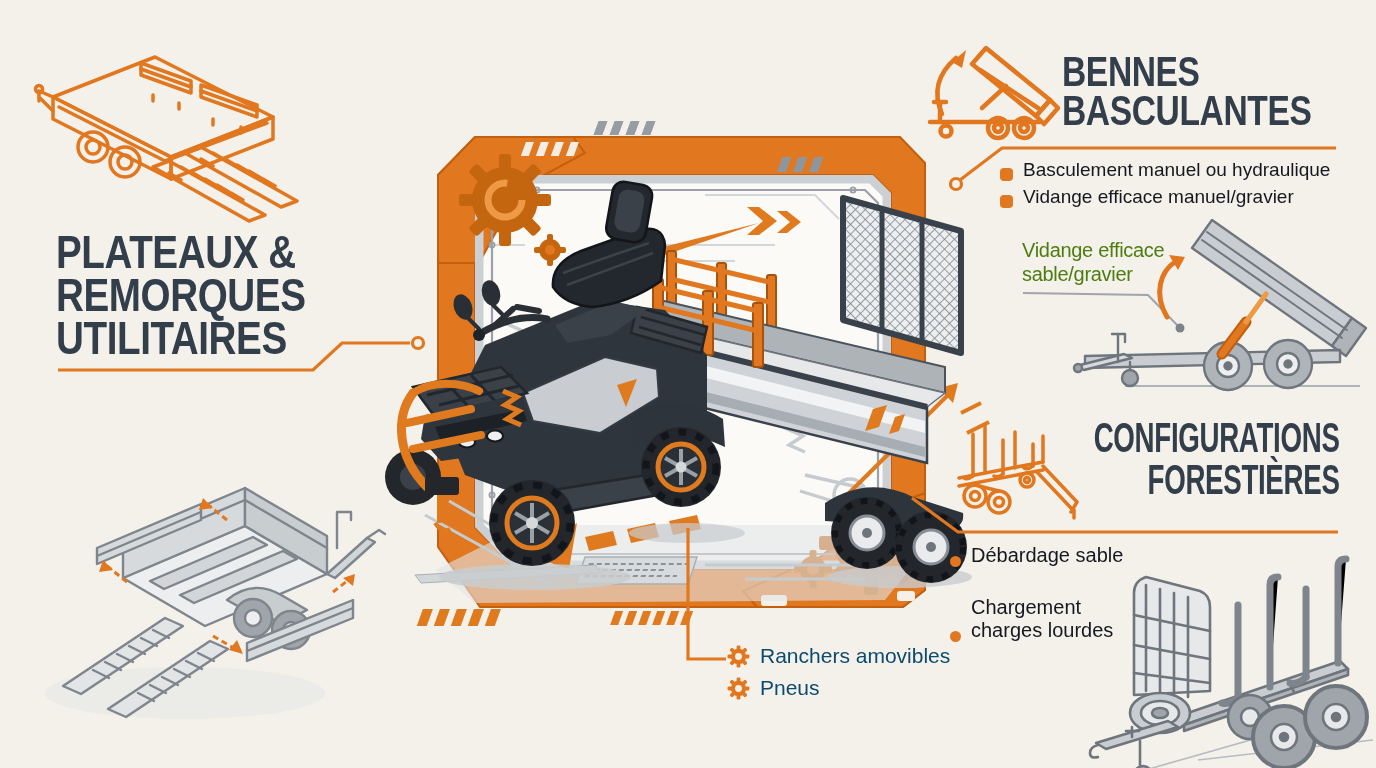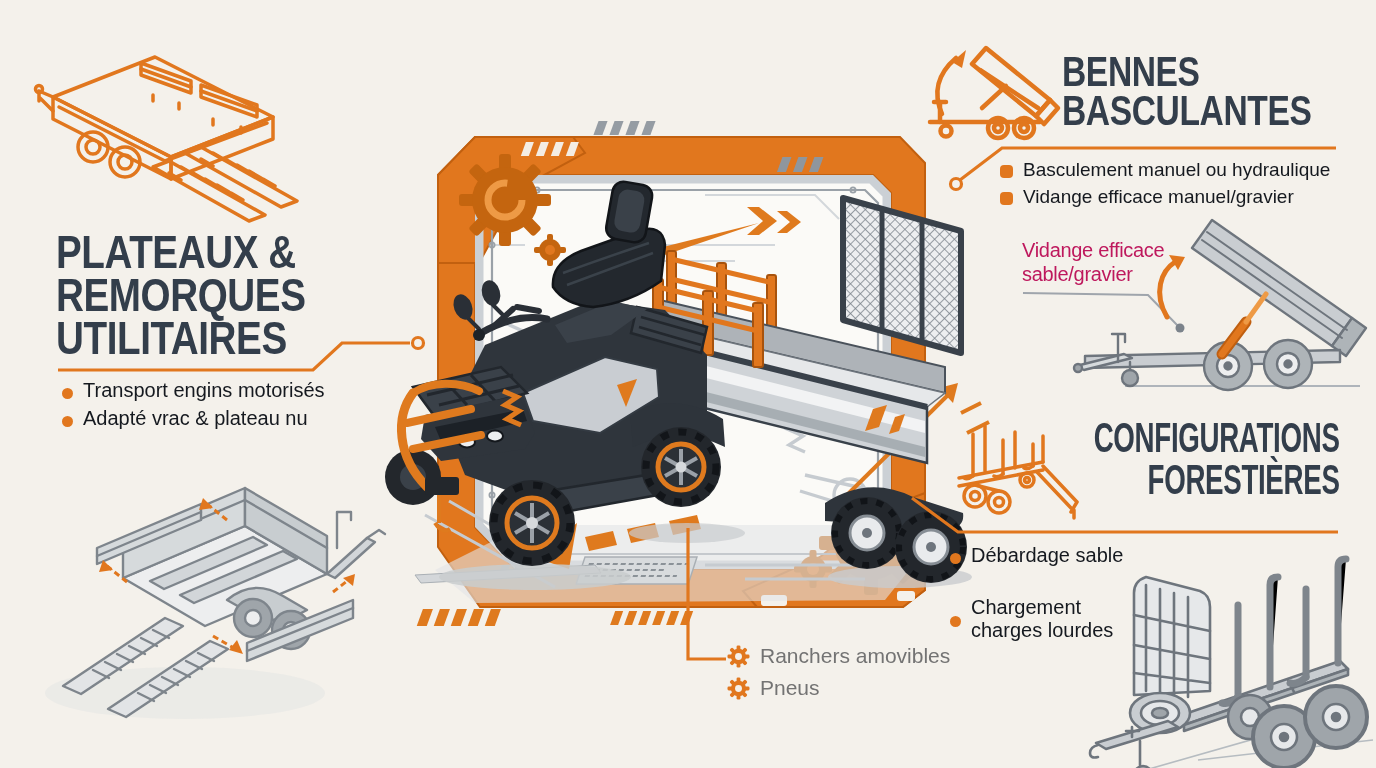--- a/index.html
+++ b/index.html
@@ -4,27 +4,27 @@
 <style>
   html,body{margin:0;padding:0;background:#ffffff;}
   .stage{position:relative;width:1376px;height:768px;background:#F4F1EB;overflow:hidden;
          font-family:"Liberation Sans",sans-serif;color:#1B2027;}
   .abs{position:absolute;}
   svg{display:block;overflow:visible;}
   .h{font-weight:bold;color:#333E4B;letter-spacing:-0.5px;line-height:0.94;white-space:nowrap;}
   .h-left{transform-origin:left top;}
   .h-right{transform-origin:right top;text-align:right;}
   .bullets{display:flex;flex-direction:column;gap:5px;}
-  .bullet{display:flex;align-items:center;gap:10px;font-size:20px;color:#15191F;line-height:1.15;}
+  .bullet{display:flex;align-items:flex-end;gap:10px;font-size:20px;color:#15191F;line-height:1.15;}
   .bullet.small{font-size:19px;}
   .dot{width:11px;height:11px;border-radius:50%;background:#E1771E;margin-top:5px;flex:none;}
   .sq{width:13px;height:13px;border-radius:4px;background:#E1771E;margin-top:3px;flex:none;}
   .features{display:flex;flex-direction:column;gap:8px;}
-  .feature-row{display:flex;align-items:flex-end;gap:10px;font-size:21px;color:#737373;}
-  .callout{font-size:20px;line-height:1.22;color:#be185d;letter-spacing:-0.3px;font-weight:bold;
+  .feature-row{display:flex;align-items:flex-end;gap:10px;font-size:21px;color:#0c4a6e;}
+  .callout{font-size:20px;line-height:1.22;color:#4d7c0f;letter-spacing:-0.3px;font-weight:bold;
            font-weight:500;}
   .wrap-narrow{max-width:150px;white-space:normal;}
 </style>
 </head>
 <body>
 
 <div class="stage">
 
   <svg width="0" height="0">
     <defs>
@@ -82,30 +82,20 @@
     <div>PLATEAUX &amp;</div>
     <div>REMORQUES</div>
     <div>UTILITAIRES</div>
   </div>
 
   <svg class="abs" style="left:50px;top:333px" width="382" height="48" viewBox="0 0 382 48">
     <path d="M8,37 H263 L292,10 H360" fill="none" stroke="#E1771E" stroke-width="3.2"></path>
     <circle cx="368" cy="10" r="5.5" fill="#F4F1EB" stroke="#E1771E" stroke-width="3.2"></circle>
   </svg>
 
-  <div class="abs bullets" style="left:62px;top:379px">
-    <div class="bullet">
-      <span class="dot"></span>
-      <span>Transport engins motorisés</span>
-    </div>
-    <div class="bullet">
-      <span class="dot"></span>
-      <span>Adapté vrac &amp; plateau nu</span>
-    </div>
-  </div>
 
   <svg class="abs" style="left:15px;top:478px" width="398" height="288" viewBox="0 0 398 288">
     <ellipse cx="170" cy="215" rx="140" ry="26" fill="#E4E5E3" opacity="0.55"></ellipse>
     <g stroke="#7E858C" stroke-width="2.4" stroke-linejoin="round" stroke-linecap="round">
 
       <polygon points="108,100 230,48 312,96 190,148" fill="#EDEEEF"></polygon>
 
       <polygon points="135,103 238,59 252,67 149,111" fill="#D2D6D9"></polygon>
       <polygon points="165,117 268,73 282,81 179,125" fill="#D2D6D9"></polygon>
 

